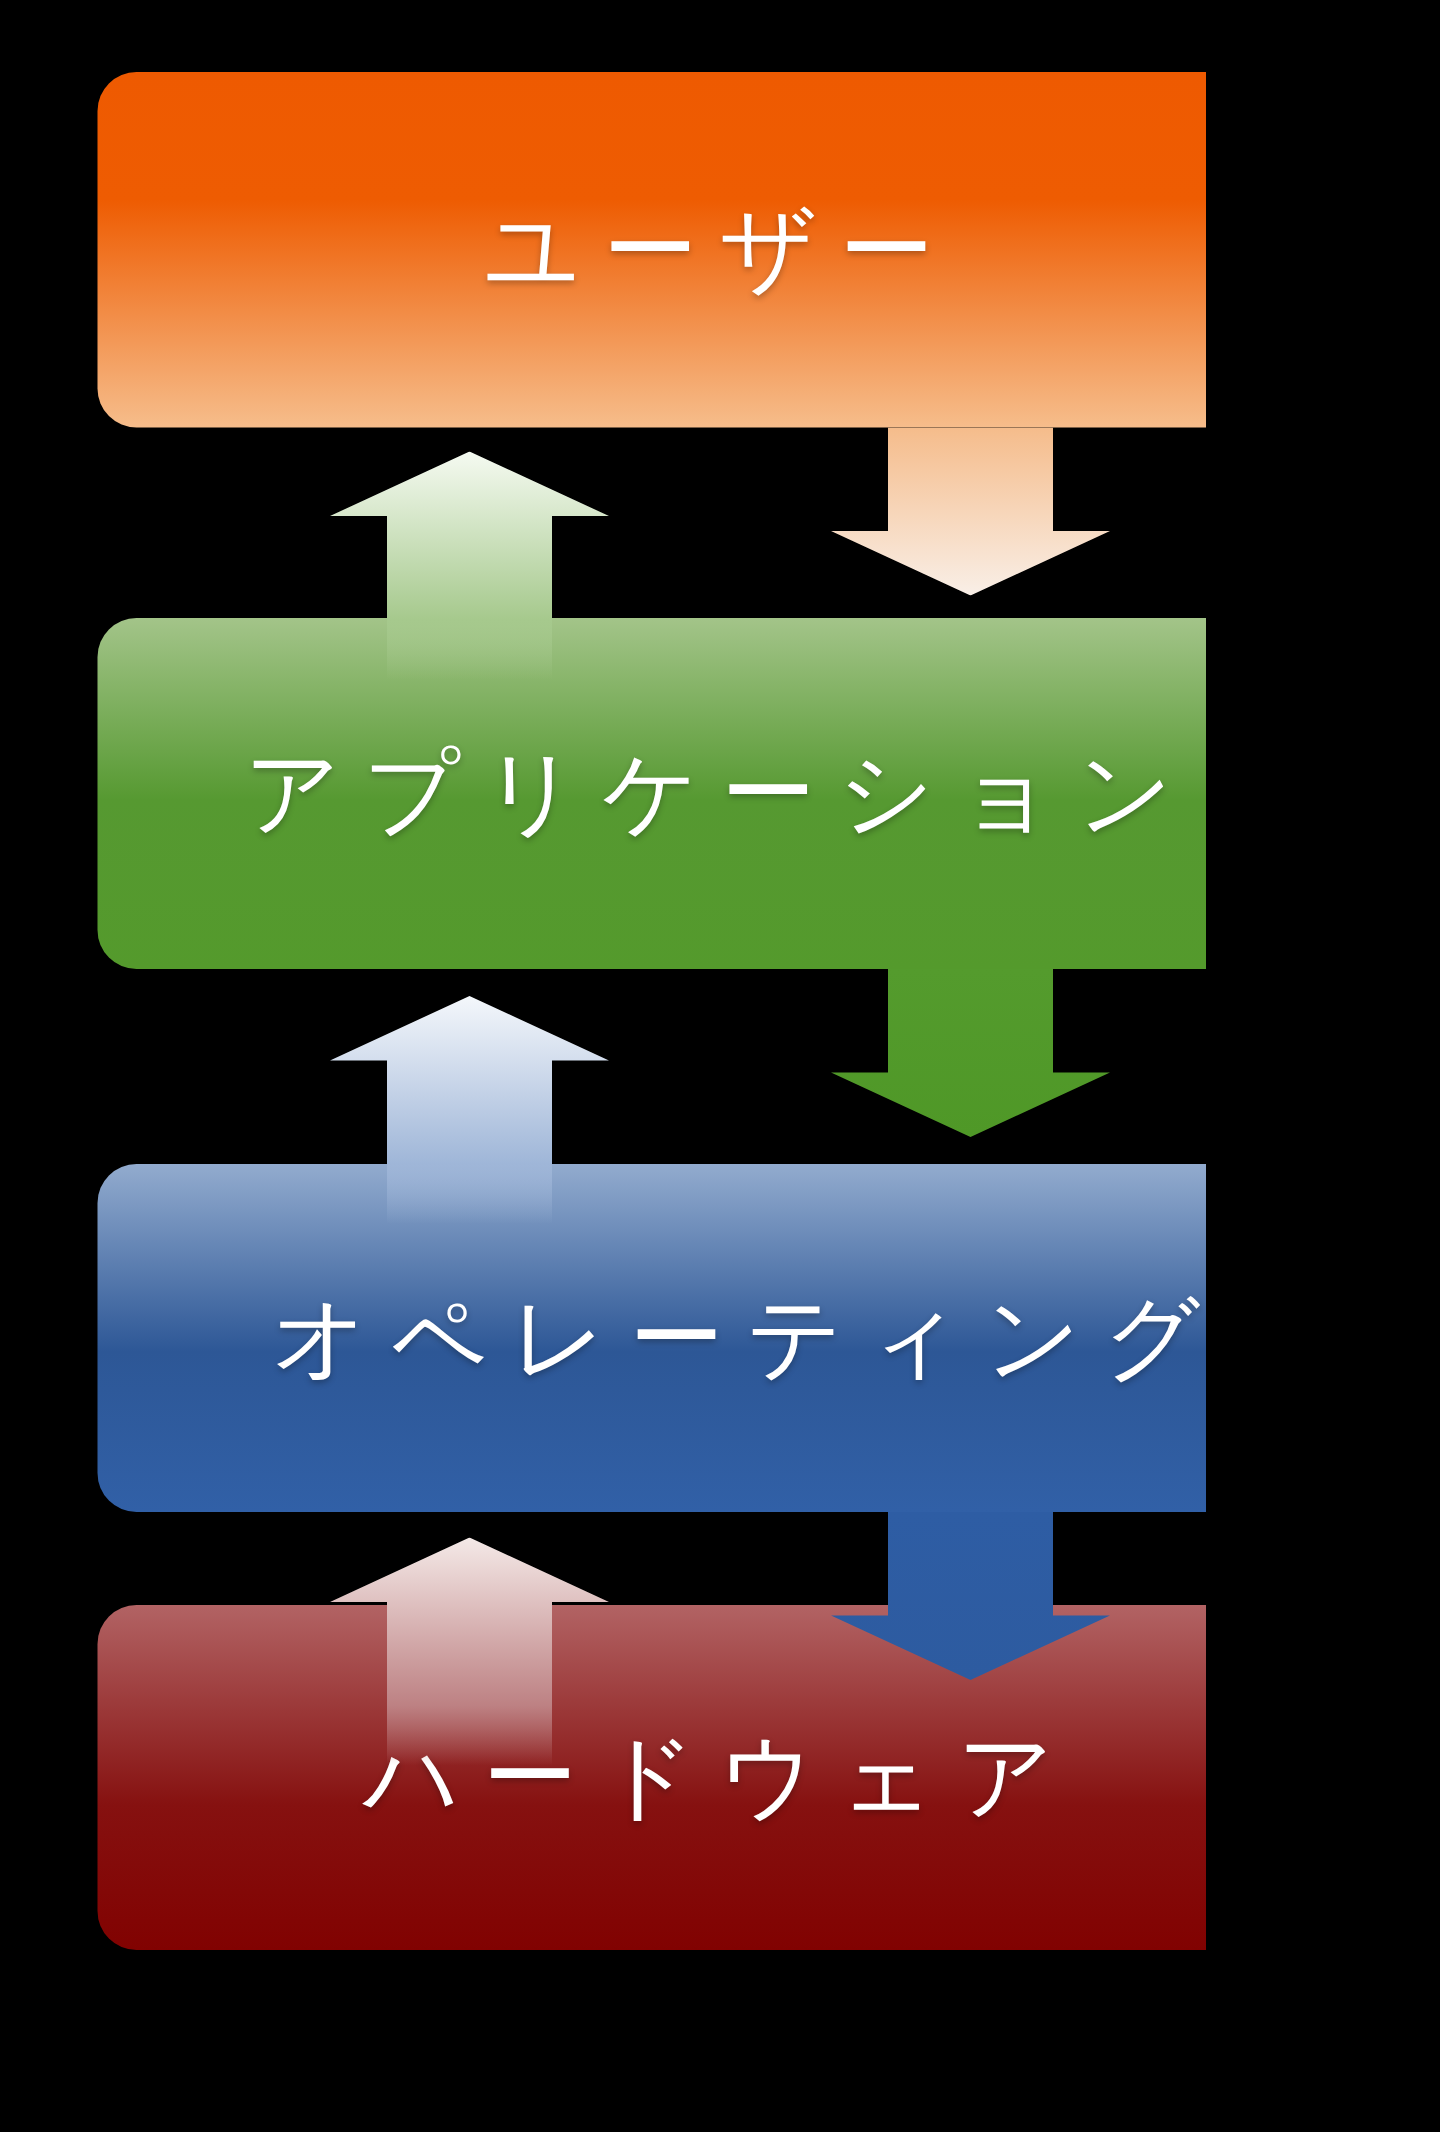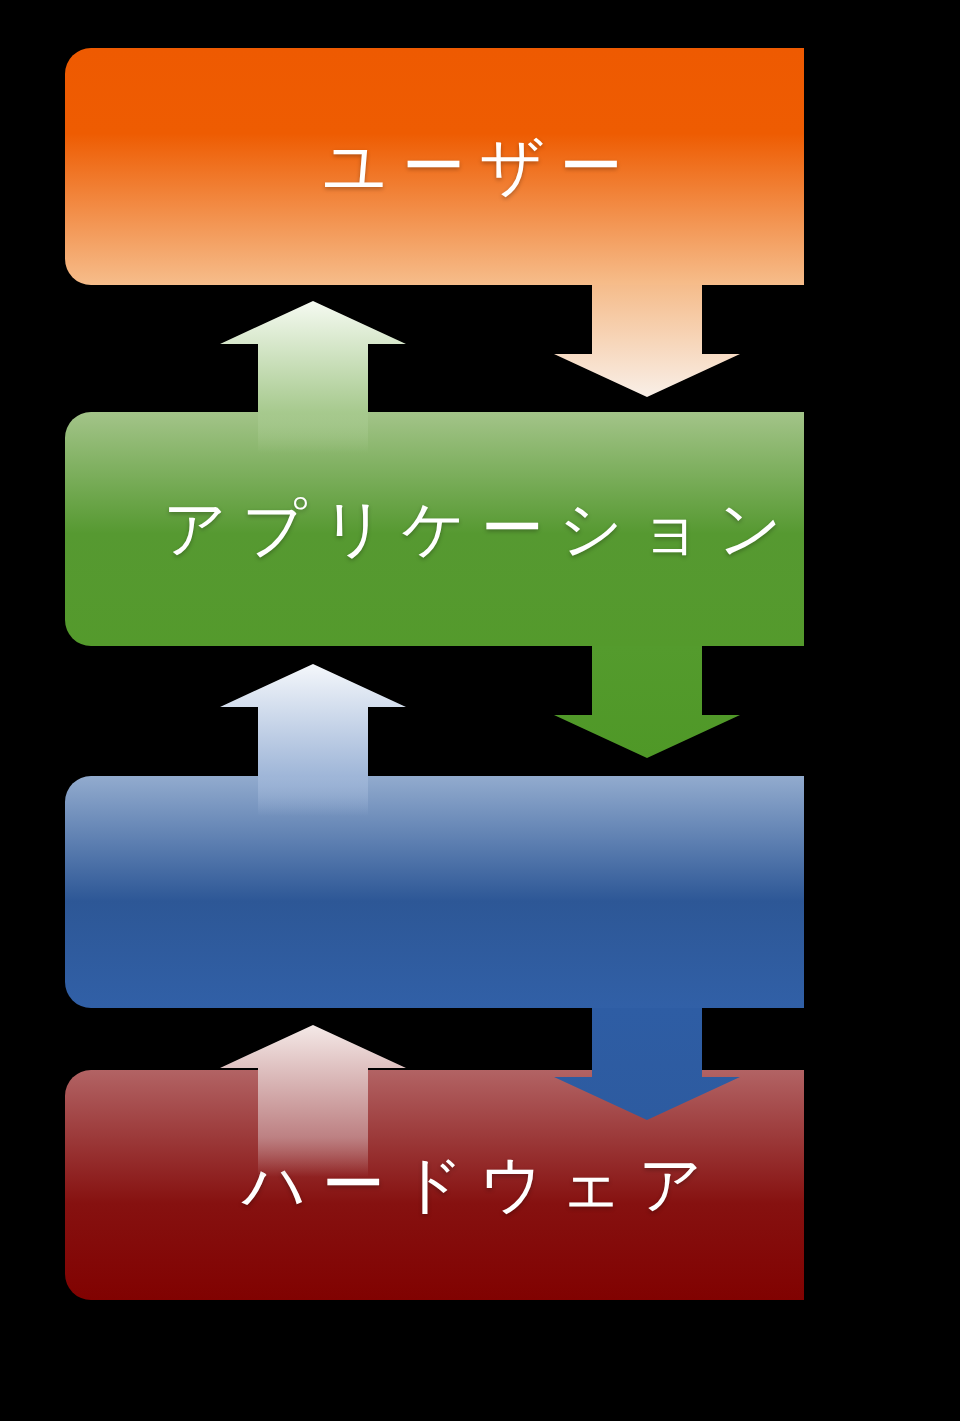--- a/index.html
+++ b/index.html
@@ -46,20 +46,21 @@
   <div class="box" id="box-user" style="background: linear-gradient(rgb(238, 90, 1) 0%, rgb(238, 92, 2) 36%, rgb(246, 189, 139) 100%);">
     <span>ユーザー</span>
   </div>
 
   <div class="box" id="box-app" style="background: linear-gradient(rgb(163, 196, 137) 0%, rgb(86, 153, 49) 52%, rgb(84, 154, 44) 100%);">
     <span>アプリケーション</span>
   </div>
 
   <div class="box" id="box-os" style="background: linear-gradient(rgb(146, 171, 206) 0%, rgb(45, 87, 150) 54%, rgb(49, 96, 167) 100%);">
     <div class="os-lines">
+      <div>オペレーティング</div>
     </div>
   </div>
 
   <div class="box" id="box-hw" style="background: linear-gradient(rgb(178, 99, 100) 0%, rgb(134, 17, 16) 58%, rgb(129, 2, 1) 100%);">
     <span>ハードウェア</span>
   </div>
 
   <svg class="arrow" id="up-arrow-1" width="186" height="152" viewBox="0 0 186 152">
     <defs>
       <linearGradient id="gup1" x1="0" y1="0" x2="0" y2="1">

